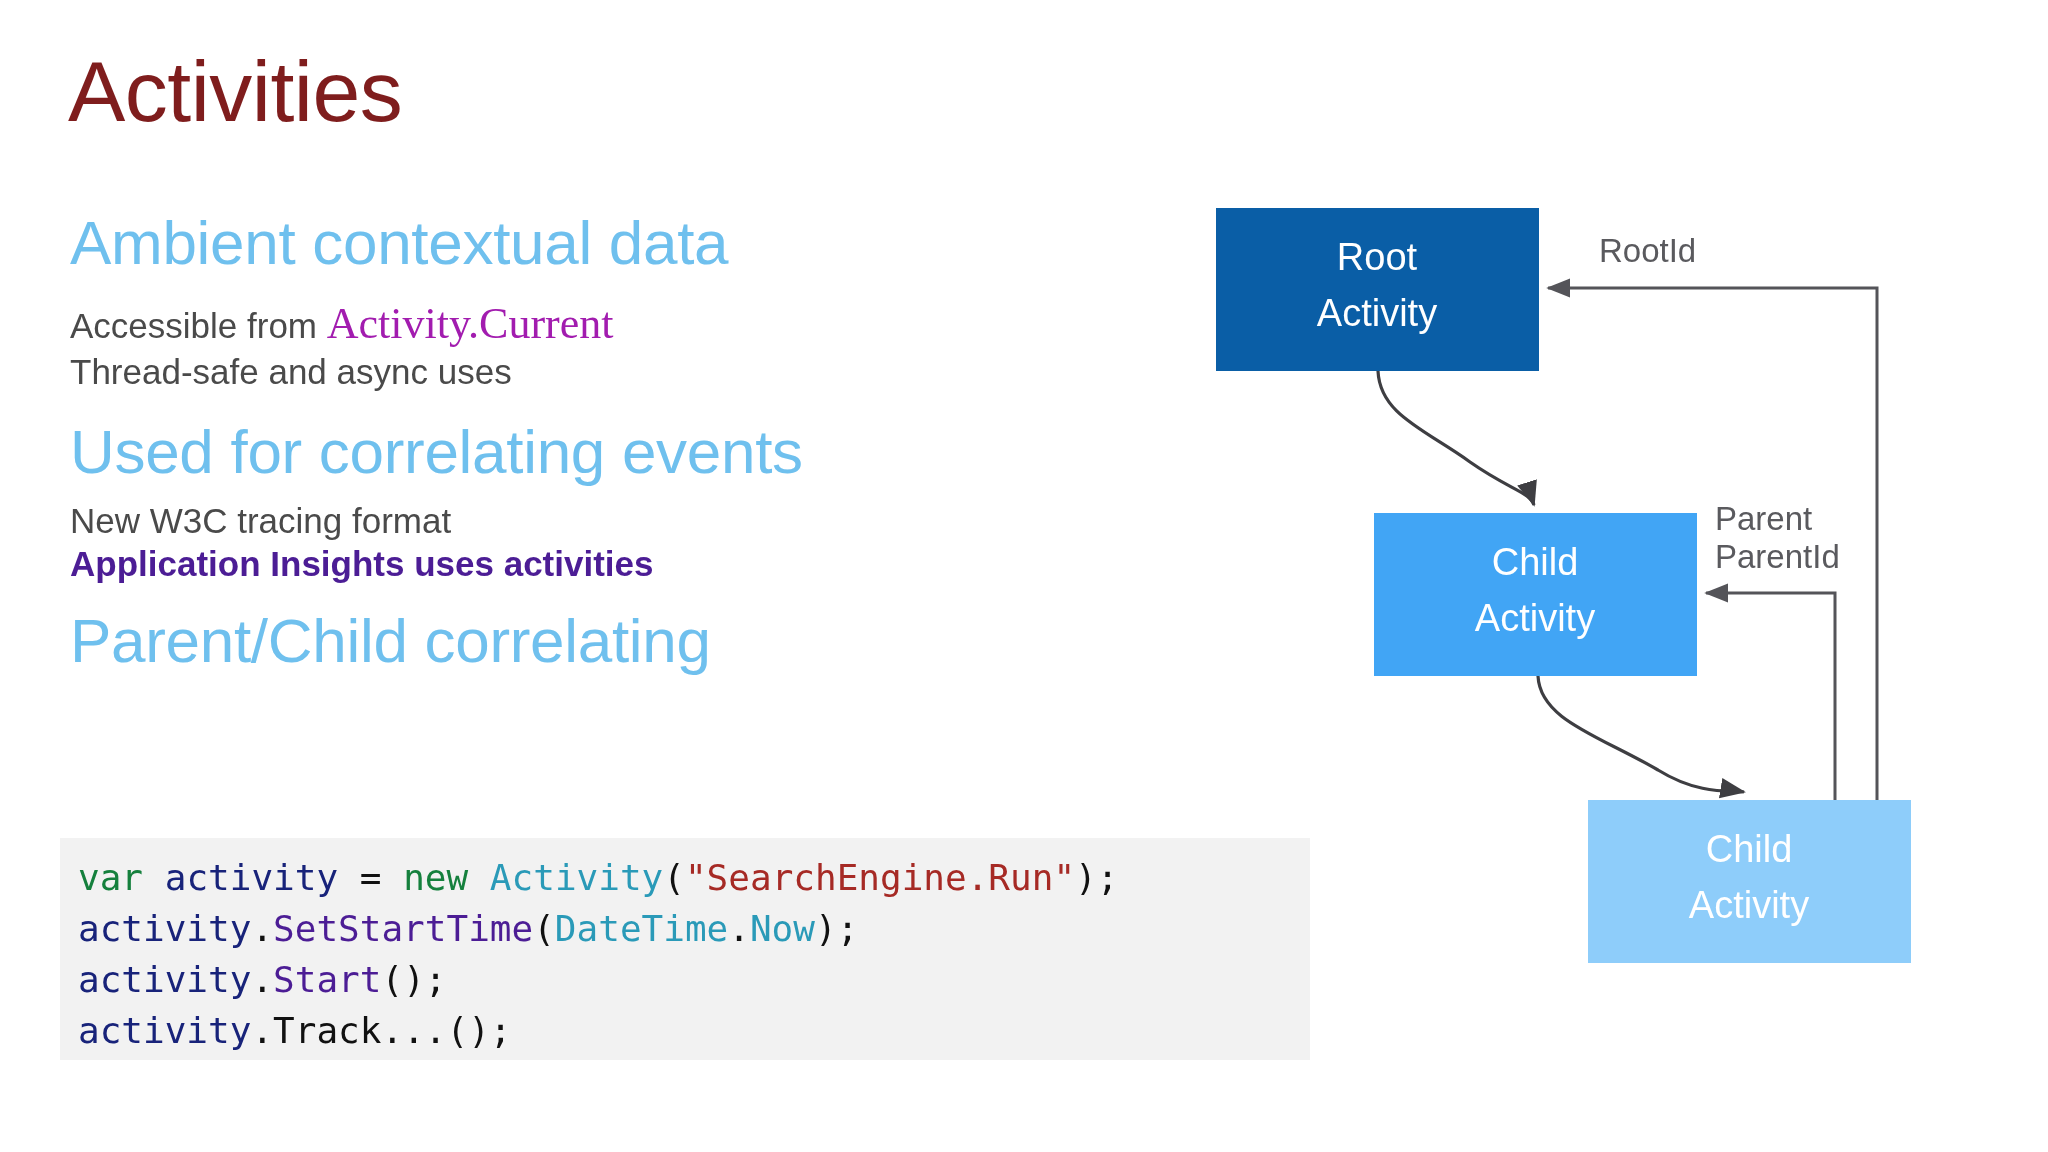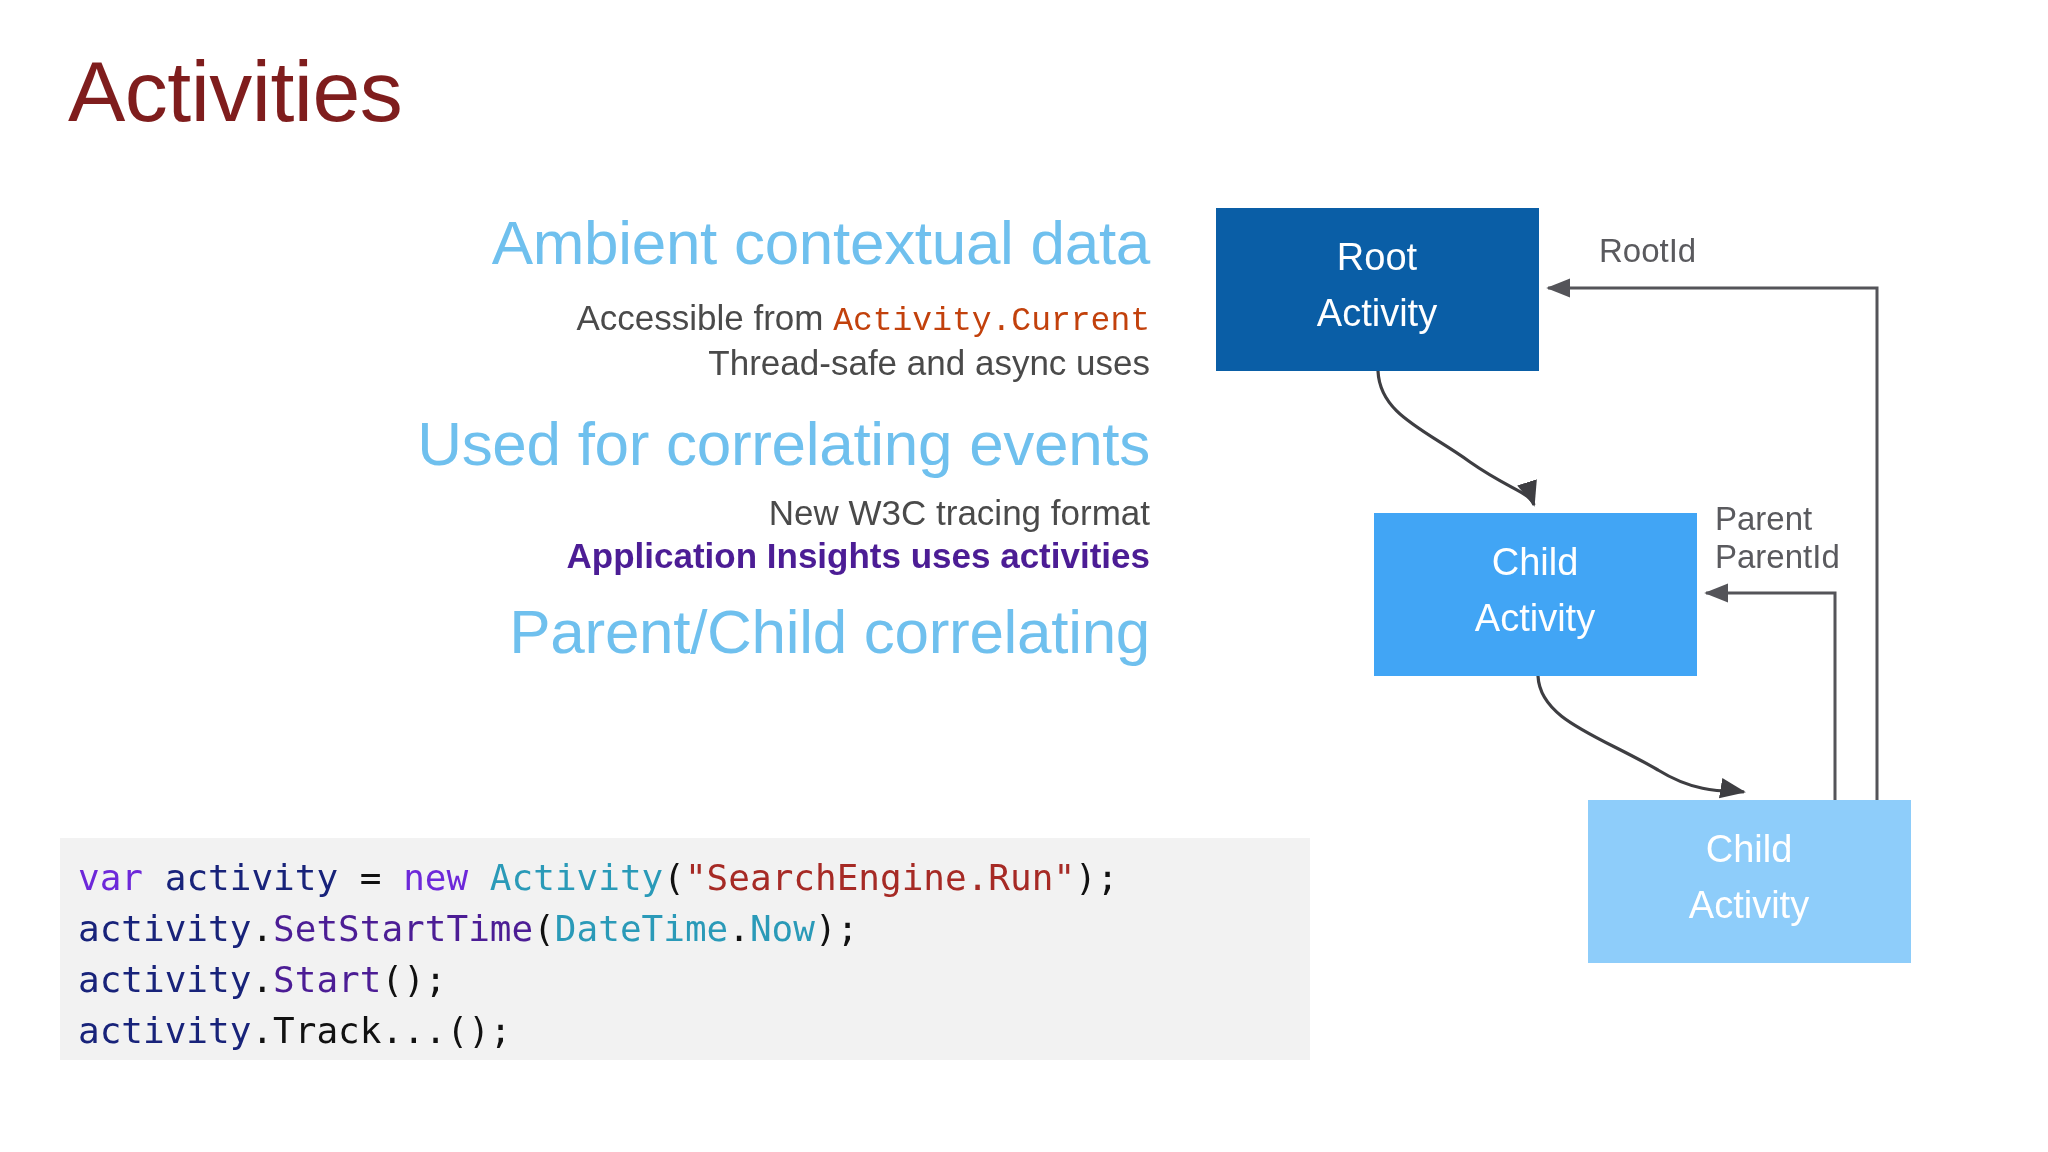--- a/index.html
+++ b/index.html
@@ -33,21 +33,20 @@
     letter-spacing: -0.5px;
     white-space: nowrap;
   }
 
   
   .left-col {
     position: absolute;
     left: 70px;
     top: 210px;
     width: 1080px;
-    text-align: right;
   }
 
   .section-head {
     font-size: 62px;
     line-height: 1.08;
     font-weight: 300;
     color: #6FC0EE;
     letter-spacing: -0.3px;
     white-space: nowrap;
     margin: 0;
@@ -58,23 +57,23 @@
     font-size: 35px;
     line-height: 1.22;
     font-weight: 400;
     color: #4A4A4A;
     white-space: nowrap;
     margin: 0;
   }
   .bullet.bold { font-weight: 700; color: #4c1d95; }
 
   .code-inline {
-    font-family: Liberation Mono, monospace;
-    color: #c2410c;
-    font-size: 33px;
+    font-family: Liberation Serif, serif;
+    color: #a21caf;
+    font-size: 44px;
   }
 
   .gap-a { height: 14px; }
   .gap-b { height: 26px; }
   .gap-c { height: 22px; }
 
   
   .code-block {
     position: absolute;
     left: 60px;
@@ -85,21 +84,21 @@
     box-sizing: border-box;
     padding: 14px 0 14px 18px;
   }
   .code-line {
     font-family: "DejaVu Sans Mono", "Liberation Mono", monospace;
     font-size: 36px;
     line-height: 51px;
     white-space: pre;
     color: #111111;
   }
-  .tok-kw      { color: #6d28d9; }
+  .tok-kw      { color: #15803d; }
   .tok-ident   { color: #18237A; }
   .tok-type    { color: #2A9AB8; }
   .tok-string  { color: #A62A25; }
   .tok-method  { color: #4c1d95; }
   .tok-punc    { color: #111111; }
 
   
   .diagram {
     position: absolute;
     left: 1180px;

